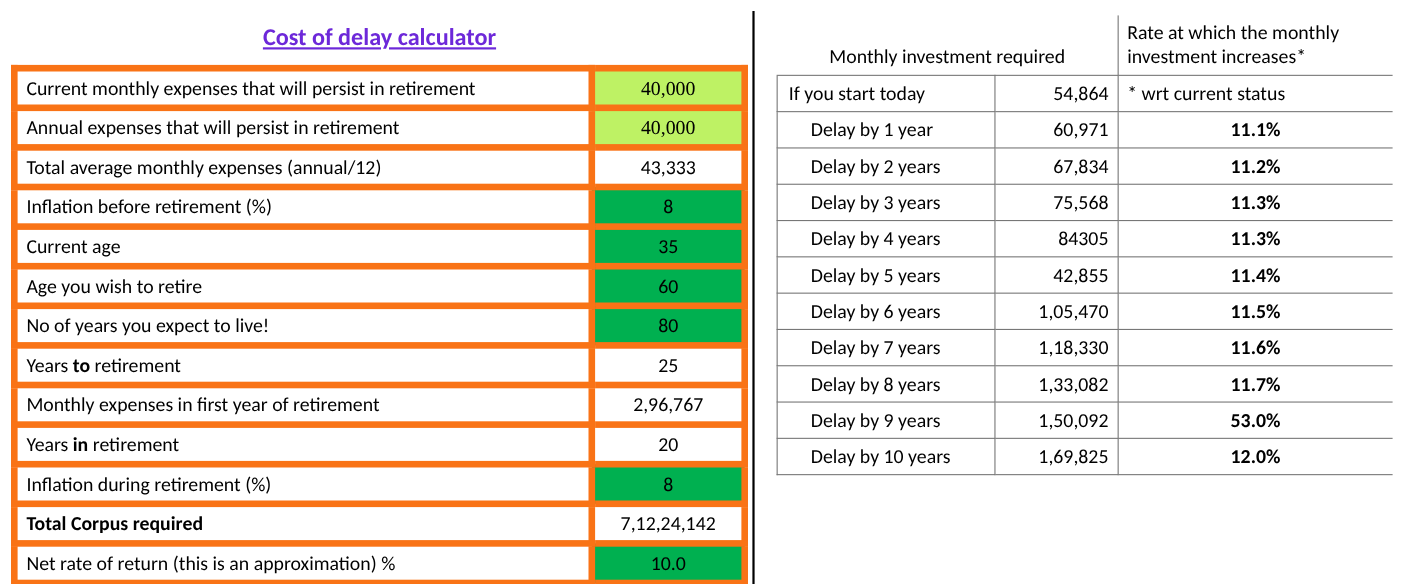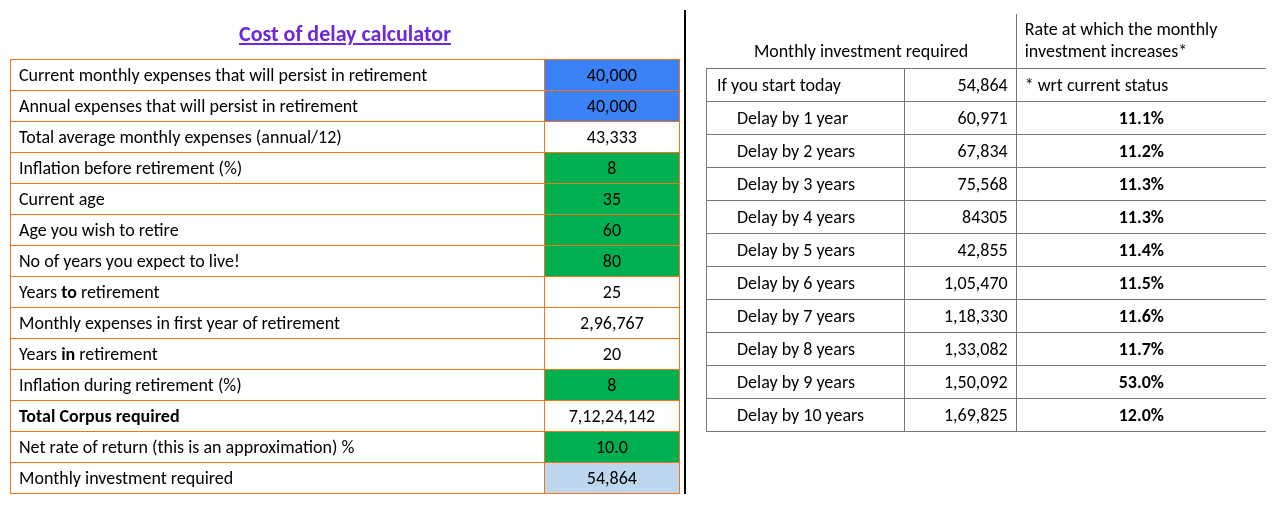--- a/index.html
+++ b/index.html
@@ -24,34 +24,34 @@
     font-weight: bold;
     font-size: 22px;
     text-decoration: underline;
     padding: 10px 0 12px 0;
   }
   table.calc {
     width: 100%;
     border-collapse: collapse;
   }
   table.calc td {
-    border: 1px solid #f97316;
+    border: 6px solid #f97316;
     padding: 3px 8px;
     height: 24px;
     vertical-align: middle;
   }
   table.calc td.label {
     width: 540px;
     text-align: left;
   }
   table.calc td.value {
     width: 120px;
     text-align: center;
   }
-  .green1 { background: #3b82f6; }
+  .green1 { background: #bef264; font-family: Liberation Serif, serif; }
   .green2 { background: #00B050; }
   .blue1  { background: #BDD7EE; }
 
   .right-panel {
     width: 560px;
     padding-top: 4px;
   }
   table.delay {
     border-collapse: collapse;
     width: 100%;

